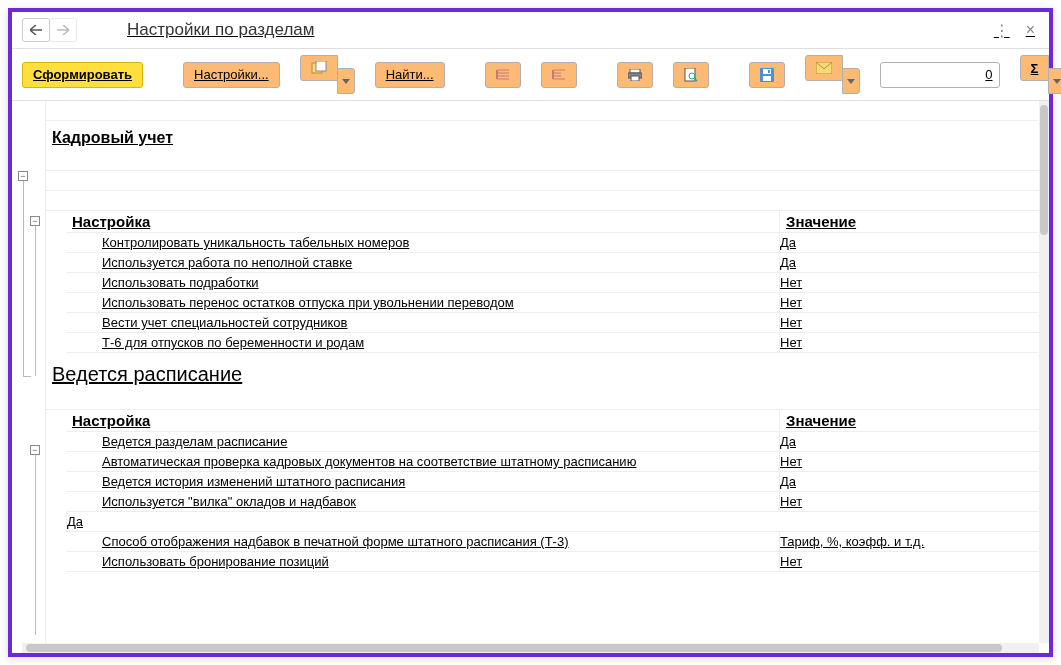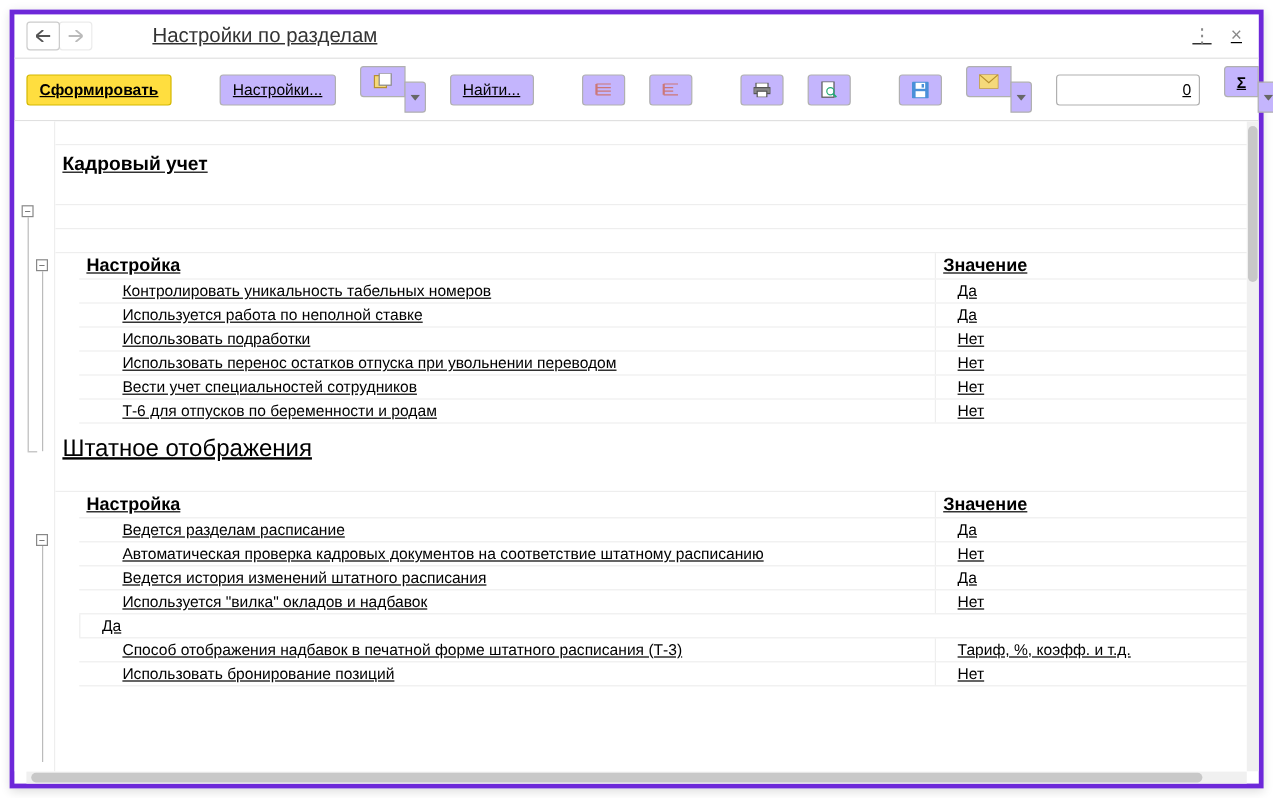--- a/index.html
+++ b/index.html
@@ -7,37 +7,37 @@
 .window { width: 1045px; height: 649px; border: 4px solid #6d28d9; box-shadow: 0 2px 8px rgba(0,0,0,0.15); display: flex; flex-direction: column; background: #fff; text-decoration: underline; }
 .titlebar { display: flex; align-items: center; padding: 6px 10px; border-bottom: 1px solid #e0e0e0; }
 .nav-btn { width: 28px; height: 24px; border: 1px solid #ccc; background: #fff; display: flex; align-items: center; justify-content: center; cursor: pointer; border-radius: 3px; }
 .nav-btn + .nav-btn { margin-left: -1px; }
 .nav-btn.disabled { opacity: 0.4; cursor: default; }
 .title { font-size: 17px; margin-left: 50px; flex: 1; color: #333; }
 .titlebar-right { display: flex; gap: 12px; align-items: center; }
 .dots { cursor: pointer; font-size: 16px; color: #888; }
 .close-x { cursor: pointer; font-size: 16px; color: #888; padding: 0 4px; }
 .toolbar { display: flex; align-items: center; padding: 6px 10px; gap: 20px; border-bottom: 1px solid #e0e0e0; flex-wrap: nowrap; }
-.btn { height: 26px; border: 1px solid #b0b0b0; background: #c4b5fd; padding: 0 10px; display: flex; align-items: center; cursor: pointer; border-radius: 3px; font-size: 13px; white-space: nowrap; }
+.btn { height: 26px; border: 1px solid #b0b0b0; background: #fdba74; padding: 0 10px; display: flex; align-items: center; cursor: pointer; border-radius: 3px; font-size: 13px; white-space: nowrap; }
 .btn.primary { background: #ffde3f; font-weight: bold; border-color: #d4b800; }
 .btn-group { display: flex; }
 .btn-group .btn { border-radius: 0; }
 .btn-group .btn:first-child { border-radius: 3px 0 0 3px; }
 .btn-group .btn:last-child { border-radius: 0 3px 3px 0; margin-left: -1px; margin-top: 13px; }
 .btn-dd { padding: 0 4px; }
 .num-input { height: 26px; width: 120px; border: 1px solid #b0b0b0; border-radius: 3px; text-align: right; padding: 0 6px; font-size: 13px; }
 .content { flex: 1; display: flex; overflow: hidden; position: relative; }
 .gutter { width: 34px; background: #fff; position: relative; flex-shrink: 0; border-right: 1px solid #eee; }
 .gutter-line { position: absolute; background: #bbb; }
 .tree-box { position: absolute; width: 10px; height: 10px; border: 1px solid #888; background: #fff; display: flex; align-items: center; justify-content: center; font-size: 9px; line-height: 1; cursor: pointer; color: #555; }
 .report { flex: 1; overflow: auto; }
 .report-inner { min-width: 980px; }
 .row { display: flex; border-bottom: 1px solid #eee; margin-left: 20px; }
 .cell-main { flex: 1; padding: 2px 6px 2px 36px; }
-.cell-val { width: 260px; padding: 2px 18px; border-left: 1px solid #eee; }
+.cell-val { width: 260px; padding: 2px 0; border-left: 1px solid #eee; }
 .header-row .cell-main, .header-row .cell-val { font-weight: bold; font-size: 15px; padding-left: 6px; }
 .section-title { font-size: 16px; font-weight: bold; padding: 8px 6px 4px; }
 .subsection-title { font-size: 20px; padding: 10px 6px 4px; }
 .empty-row { height: 20px; border-bottom: 1px solid #eee; }
 .vscroll { width: 10px; background: #f0f0f0; flex-shrink: 0; position: relative; }
 .vscroll-thumb { position: absolute; left: 1px; right: 1px; top: 4px; height: 130px; background: #c8c8c8; border-radius: 4px; }
 .hscroll { height: 10px; background: #f0f0f0; margin: 0 10px; position: relative; }
 .hscroll-thumb { position: absolute; top: 1px; bottom: 1px; left: 4px; width: 96%; background: #c8c8c8; border-radius: 4px; }
 svg { display: block; }
 .toolbar-gap { width: 14px; }
@@ -190,21 +190,21 @@
           </div>
         <div class="row">
             <div class="cell-main">Вести учет специальностей сотрудников</div>
             <div class="cell-val">Нет</div>
           </div>
         <div class="row">
             <div class="cell-main">Т-6 для отпусков по беременности и родам</div>
             <div class="cell-val">Нет</div>
           </div>
 
-        <div class="subsection-title">Штатное отображения</div>
+        <div class="subsection-title">Ведется расписание</div>
         <div class="empty-row"></div>
         <div class="row header-row">
           <div class="cell-main">Настройка</div>
           <div class="cell-val">Значение</div>
         </div>
         <div class="row">
             <div class="cell-main">Ведется разделам расписание</div>
             <div class="cell-val">Да</div>
           </div>
         <div class="row">

